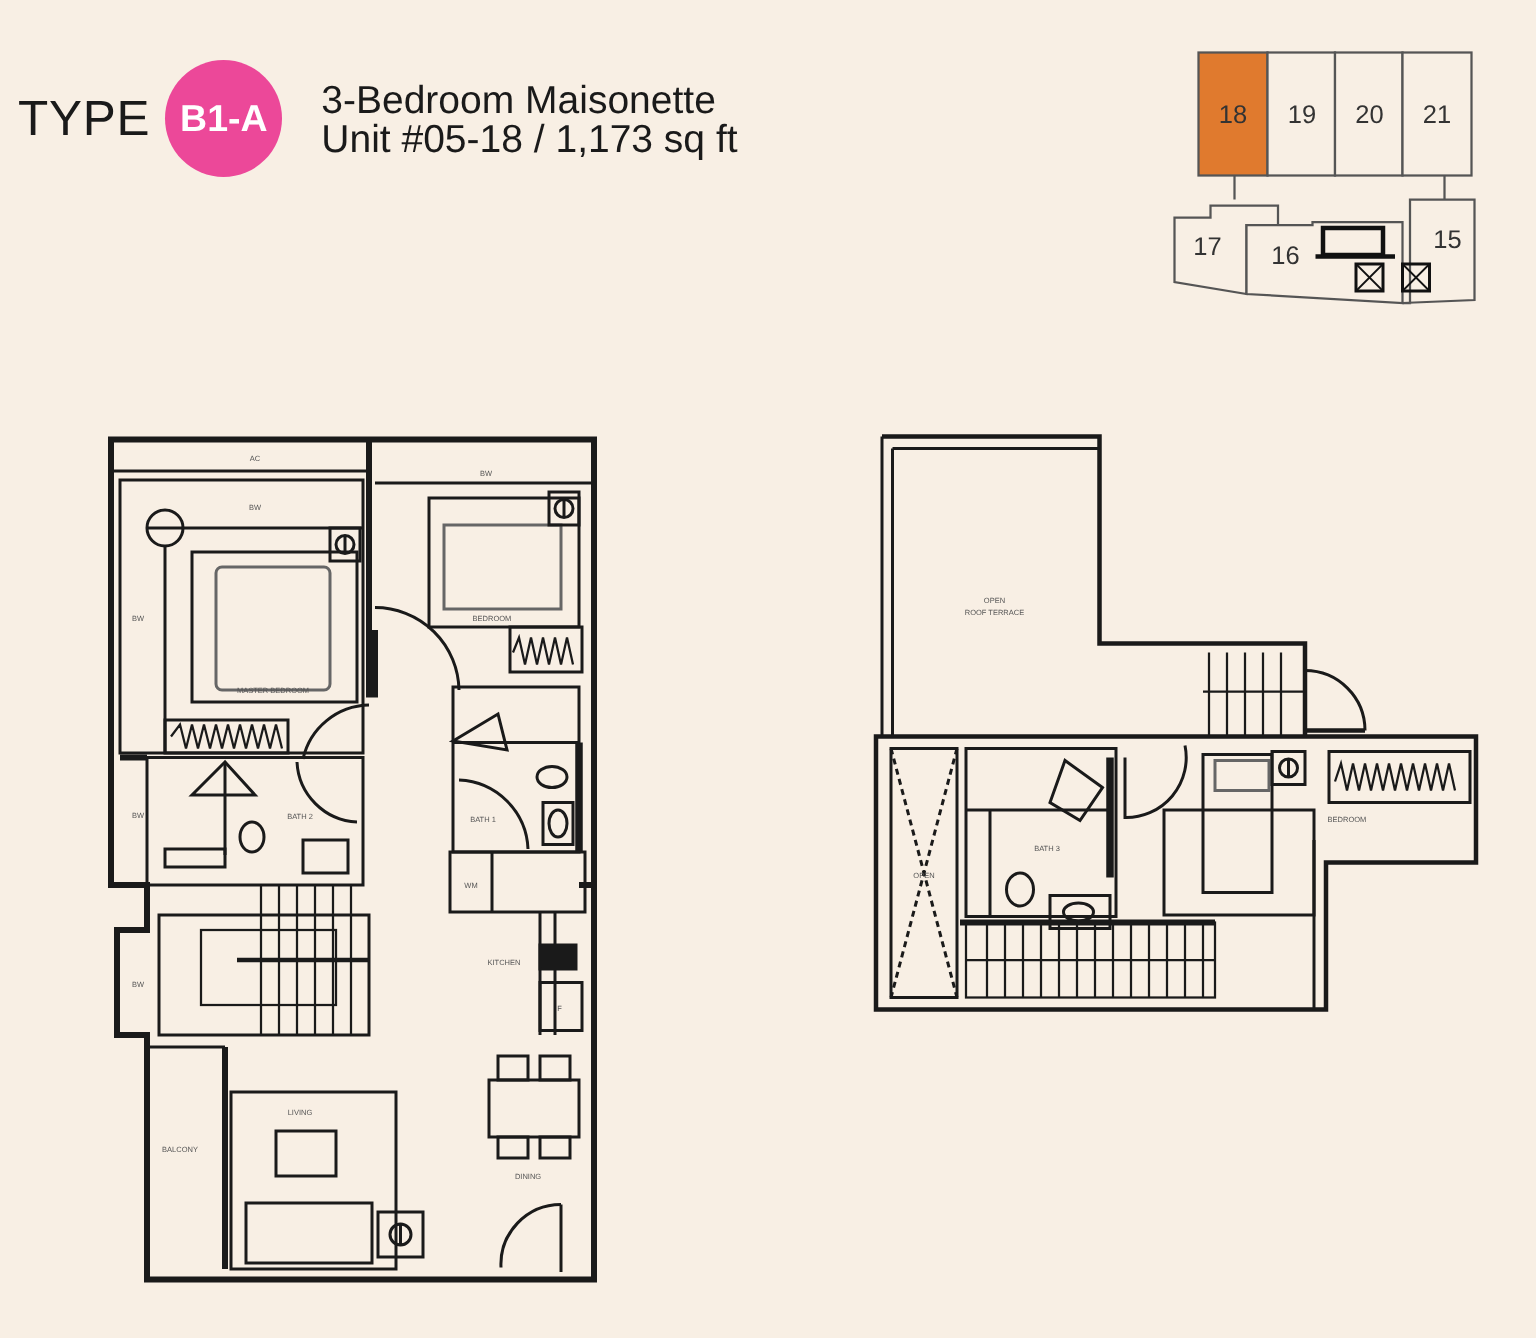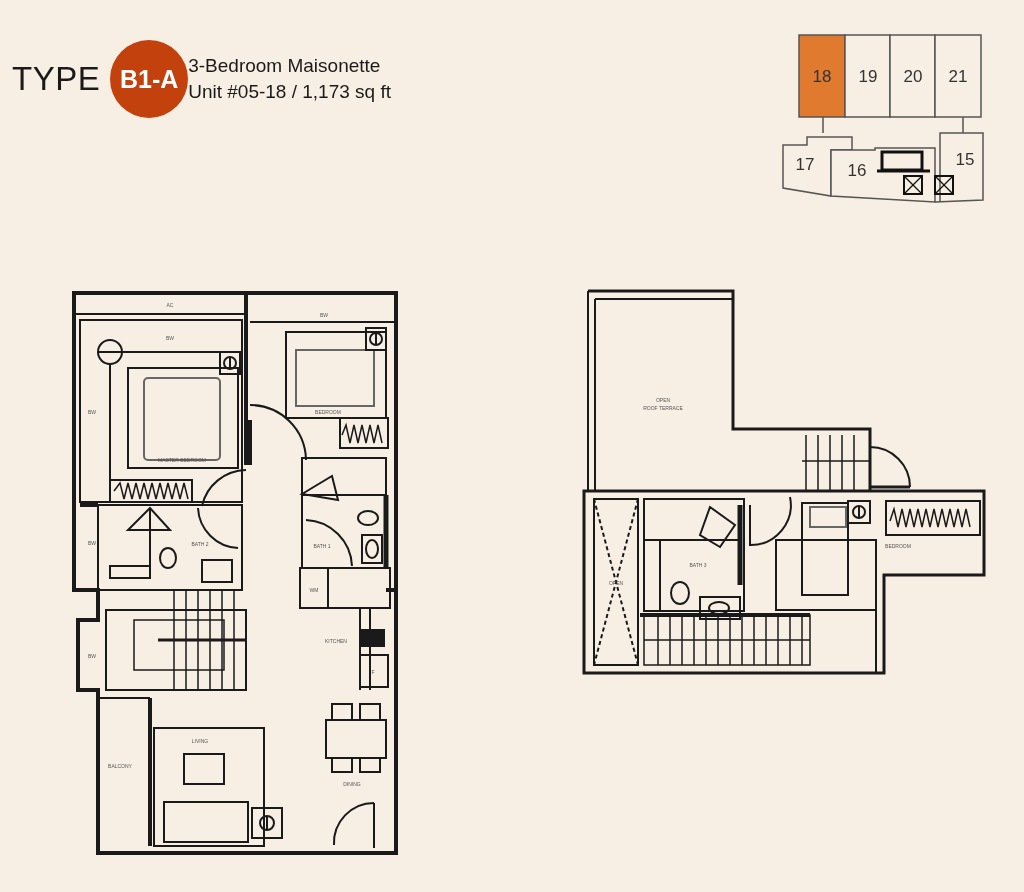--- a/index.html
+++ b/index.html
@@ -1,20 +1,20 @@
 <!DOCTYPE html>
 <html><head>
 <meta charset="utf-8">
 <style>
   html,body{margin:0;padding:0;}
   body{width:1024px;height:892px;background:#f8efe4;position:relative;overflow:hidden;font-family:"Liberation Sans",sans-serif;color:#1a1a1a;}
   .hdr{position:absolute;left:12px;top:40px;display:flex;align-items:center;}
   .type-label{font-size:33px;letter-spacing:0.5px;margin-right:10px;}
-  .badge{width:78px;height:78px;border-radius:50%;background:#c2410c;color:#fff;font-weight:bold;font-size:25px;display:flex;align-items:center;justify-content:center;}
-  .desc{font-size:19px;line-height:26px;}
+  .badge{width:78px;height:78px;border-radius:50%;background:#ec4899;color:#fff;font-weight:bold;font-size:25px;display:flex;align-items:center;justify-content:center;}
+  .desc{margin-left:26px;font-size:26px;line-height:26px;}
   .keyplan{position:absolute;left:775px;top:30px;}
   .plan{position:absolute;}
   svg text{font-family:"Liberation Sans",sans-serif;}
 </style>
 </head>
 <body>
 
 <div class="hdr">
   <span class="type-label">TYPE</span>
   <div class="badge">

